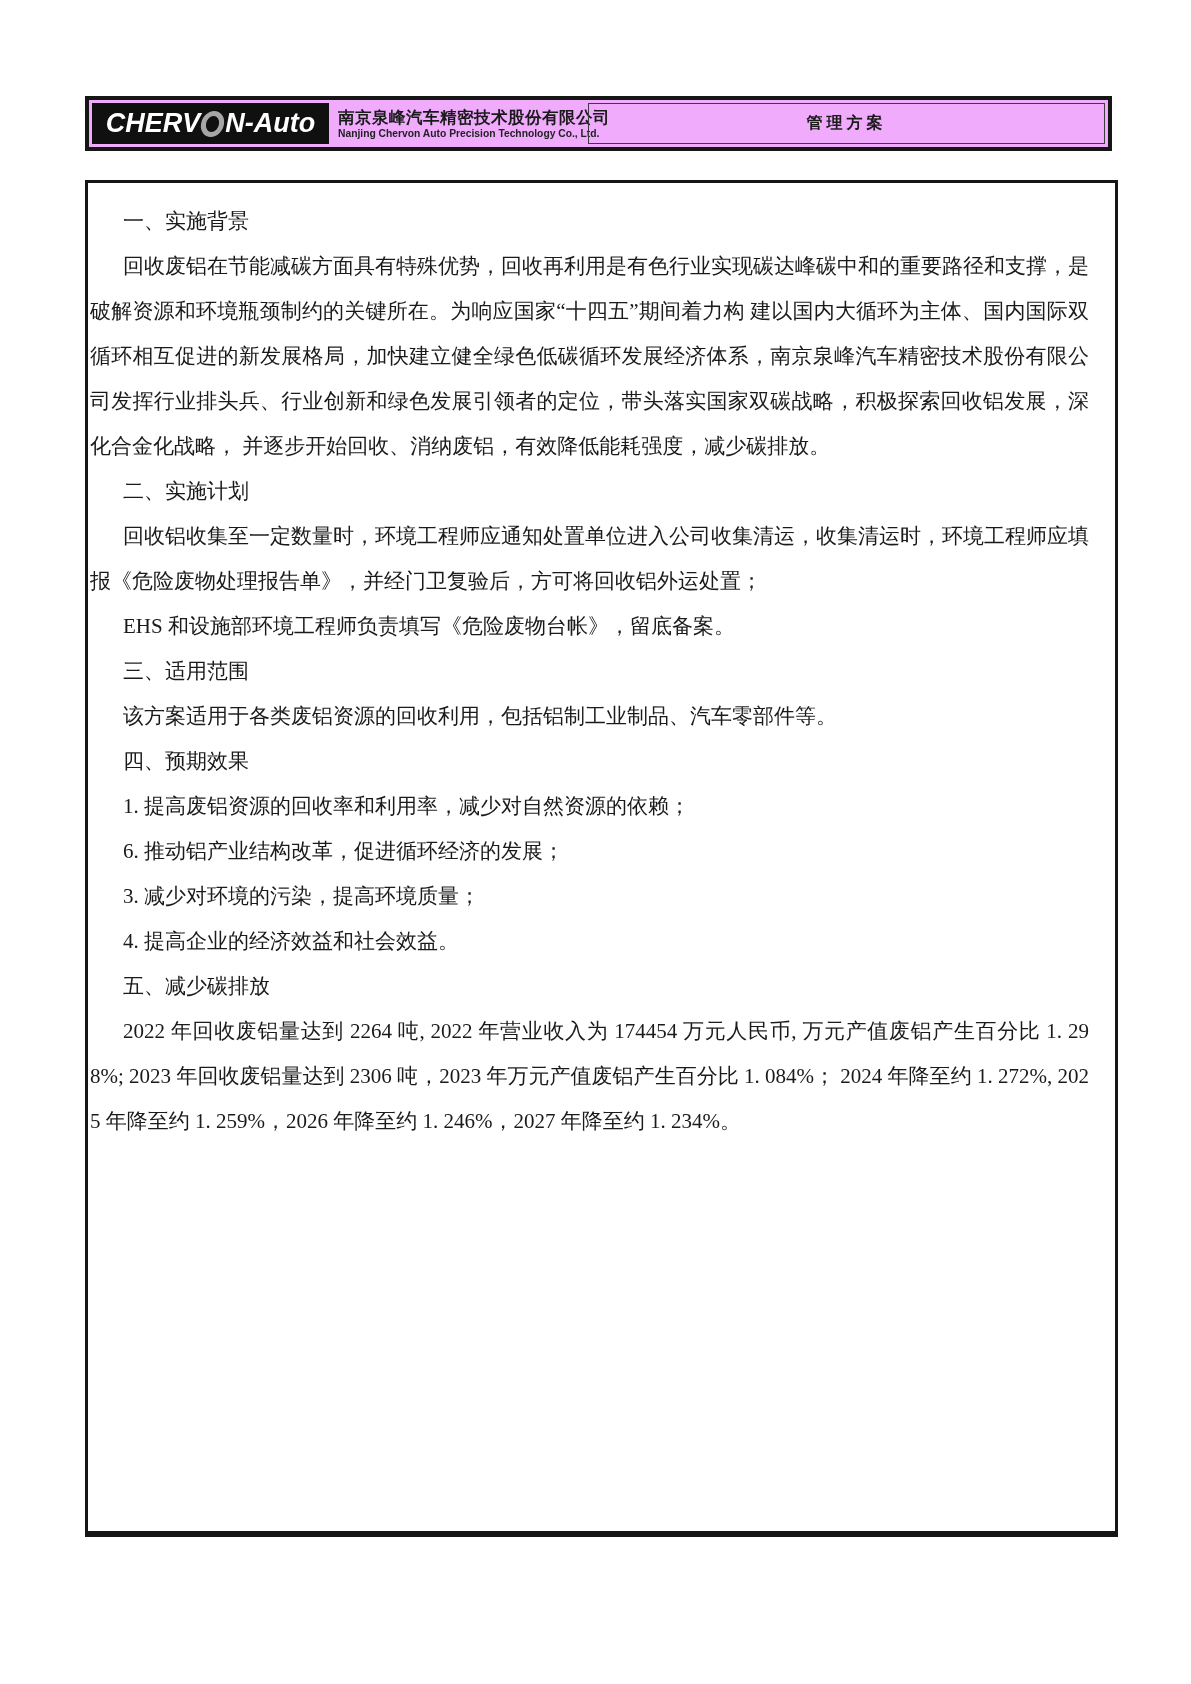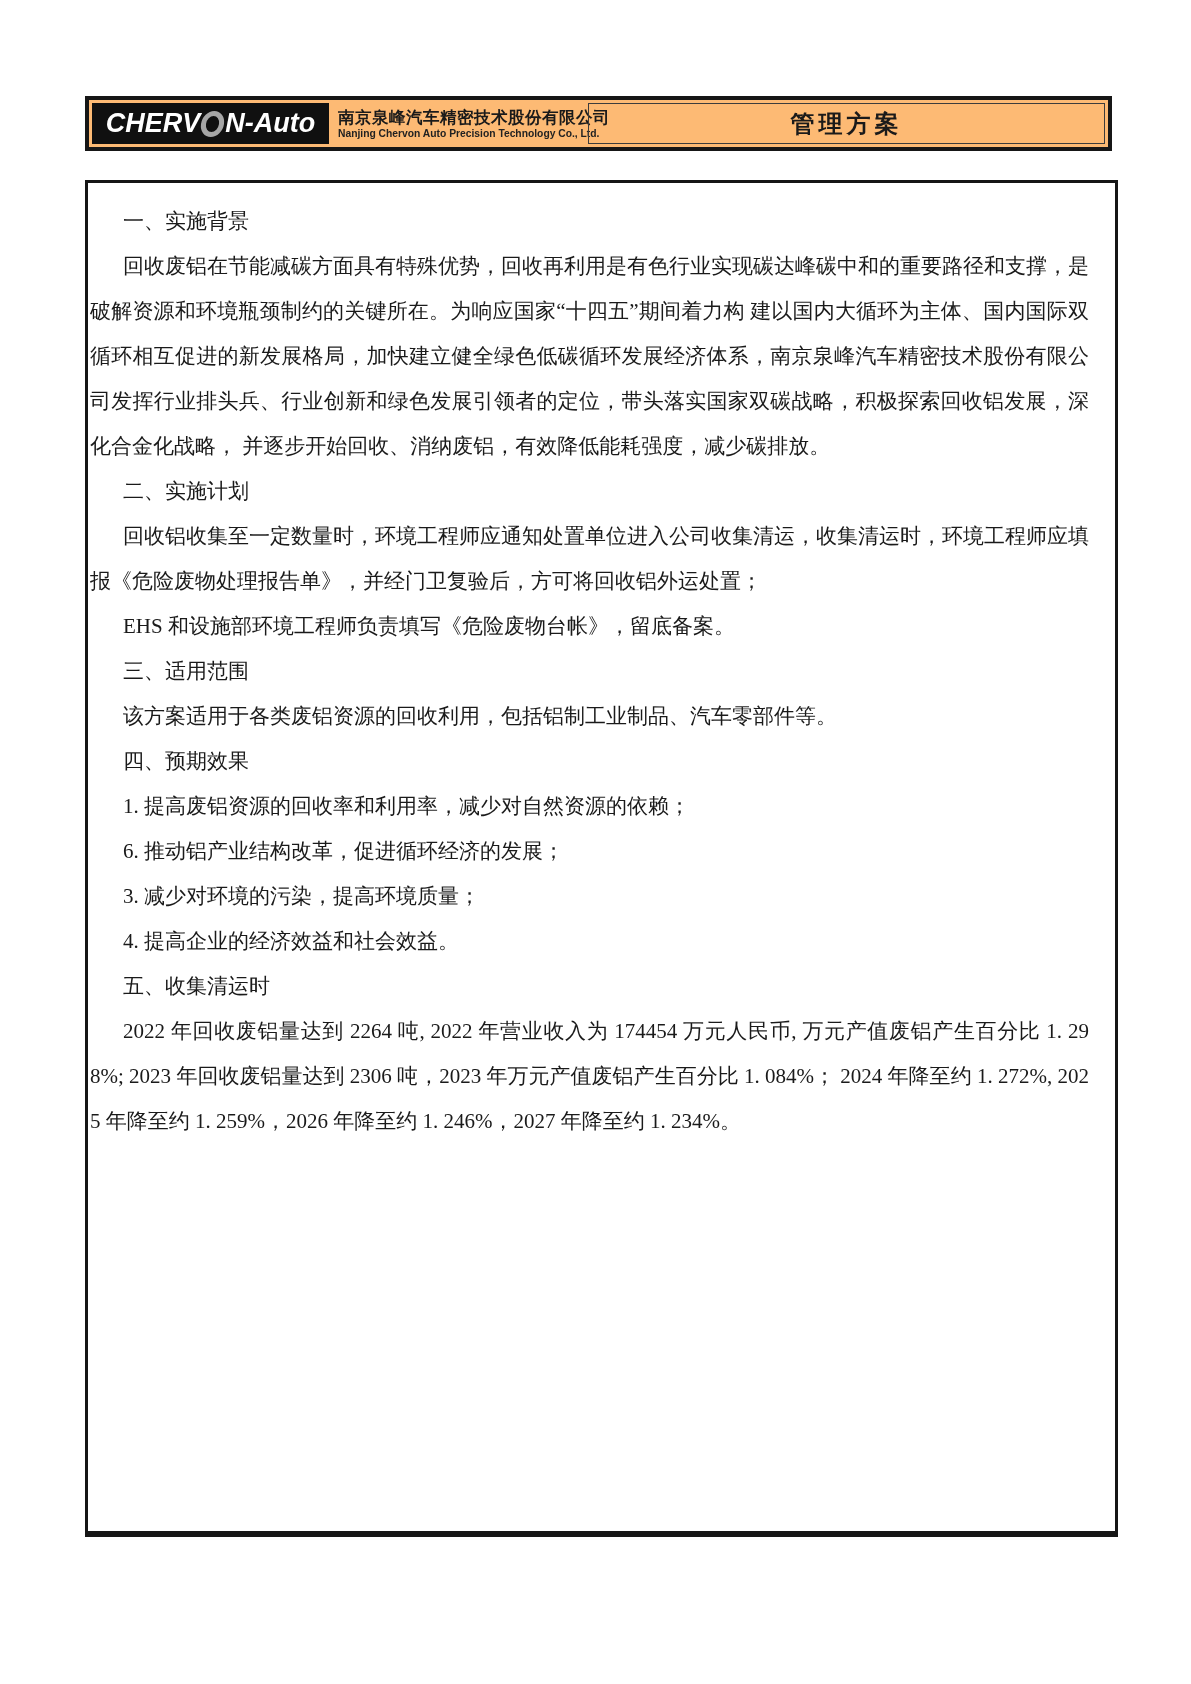--- a/index.html
+++ b/index.html
@@ -1,38 +1,38 @@
 <!DOCTYPE html>
 <html><head>
 <meta charset="utf-8">
 <style>
   html,body{margin:0;padding:0;background:#ffffff;}
   .page{position:relative;width:1191px;height:1684px;background:#ffffff;overflow:hidden;
         font-family:"Liberation Serif","DejaVu Serif",serif;color:#1a1a1a;}
 
   
   .header{position:absolute;left:85px;top:96px;width:1027px;height:55px;
-          border:4px solid #161616;box-sizing:border-box;background:#fdba74;
+          border:4px solid #161616;box-sizing:border-box;background:#f0abfc;
           display:flex;align-items:stretch;padding:3px;}
   .logo-cell{width:237px;background:#101010;display:flex;align-items:center;justify-content:center;
              flex:none;}
   .logo-text{color:#ffffff;font-family:"Liberation Sans","DejaVu Sans",sans-serif;
              font-weight:bold;font-style:italic;font-size:27px;letter-spacing:0px;white-space:nowrap;
              display:flex;align-items:center;}
   .ring-o{display:inline-block;width:13px;height:16px;border:5px solid #a6a6a6;border-radius:50%;
           margin:0 1px;transform:skewX(-8deg);}
   .company-cell{width:258px;flex:none;display:flex;flex-direction:column;justify-content:center;
                 padding-left:9px;box-sizing:border-box;
                 font-family:"Liberation Sans","DejaVu Sans",sans-serif;}
   .company-cn{font-size:16.5px;font-weight:bold;letter-spacing:0.5px;white-space:nowrap;line-height:20px;}
   .company-en{font-size:10.3px;font-weight:bold;color:#222;white-space:nowrap;line-height:13px;}
   .title-cell{flex:1;border:1px solid #3c3c3c;margin-left:1px;display:flex;align-items:center;
               justify-content:center;}
   .doc-title{font-family:"Liberation Sans","DejaVu Sans",sans-serif;font-weight:bold;
-             font-size:24px;letter-spacing:4px;}
+             font-size:16px;letter-spacing:4px;}
 
   
   .doc-box{position:absolute;left:85px;top:180px;width:1033px;height:1357px;
            border:3px solid #161616;border-bottom-width:6px;box-sizing:border-box;background:#ffffff;}
   .doc-body{padding:16px 26px 0 2px;}
   .line{margin:0;font-size:21px;line-height:45px;text-align:justify;text-indent:33px;
         word-break:break-all;}
   .heading{text-align:left;}
 </style>
 </head>
@@ -64,18 +64,18 @@
         <p class="line heading">二、实施计划</p>
         <p class="line para">回收铝收集至一定数量时，环境工程师应通知处置单位进入公司收集清运，收集清运时，环境工程师应填报《危险废物处理报告单》，并经门卫复验后，方可将回收铝外运处置；</p>
         <p class="line para">EHS 和设施部环境工程师负责填写《危险废物台帐》，留底备案。</p>
         <p class="line heading">三、适用范围</p>
         <p class="line para">该方案适用于各类废铝资源的回收利用，包括铝制工业制品、汽车零部件等。</p>
         <p class="line heading">四、预期效果</p>
         <p class="line para">1. 提高废铝资源的回收率和利用率，减少对自然资源的依赖；</p>
         <p class="line para">6. 推动铝产业结构改革，促进循环经济的发展；</p>
         <p class="line para">3. 减少对环境的污染，提高环境质量；</p>
         <p class="line para">4. 提高企业的经济效益和社会效益。</p>
-        <p class="line heading">五、收集清运时</p>
+        <p class="line heading">五、减少碳排放</p>
         <p class="line para">2022 年回收废铝量达到 2264 吨, 2022 年营业收入为 174454 万元人民币, 万元产值废铝产生百分比 1. 298%; 2023 年回收废铝量达到 2306 吨，2023 年万元产值废铝产生百分比 1. 084%； 2024 年降至约 1. 272%, 2025 年降至约 1. 259%，2026 年降至约 1. 246%，2027 年降至约 1. 234%。</p>
       </div>
   </div>
 
 </div>
 
 </body></html>

